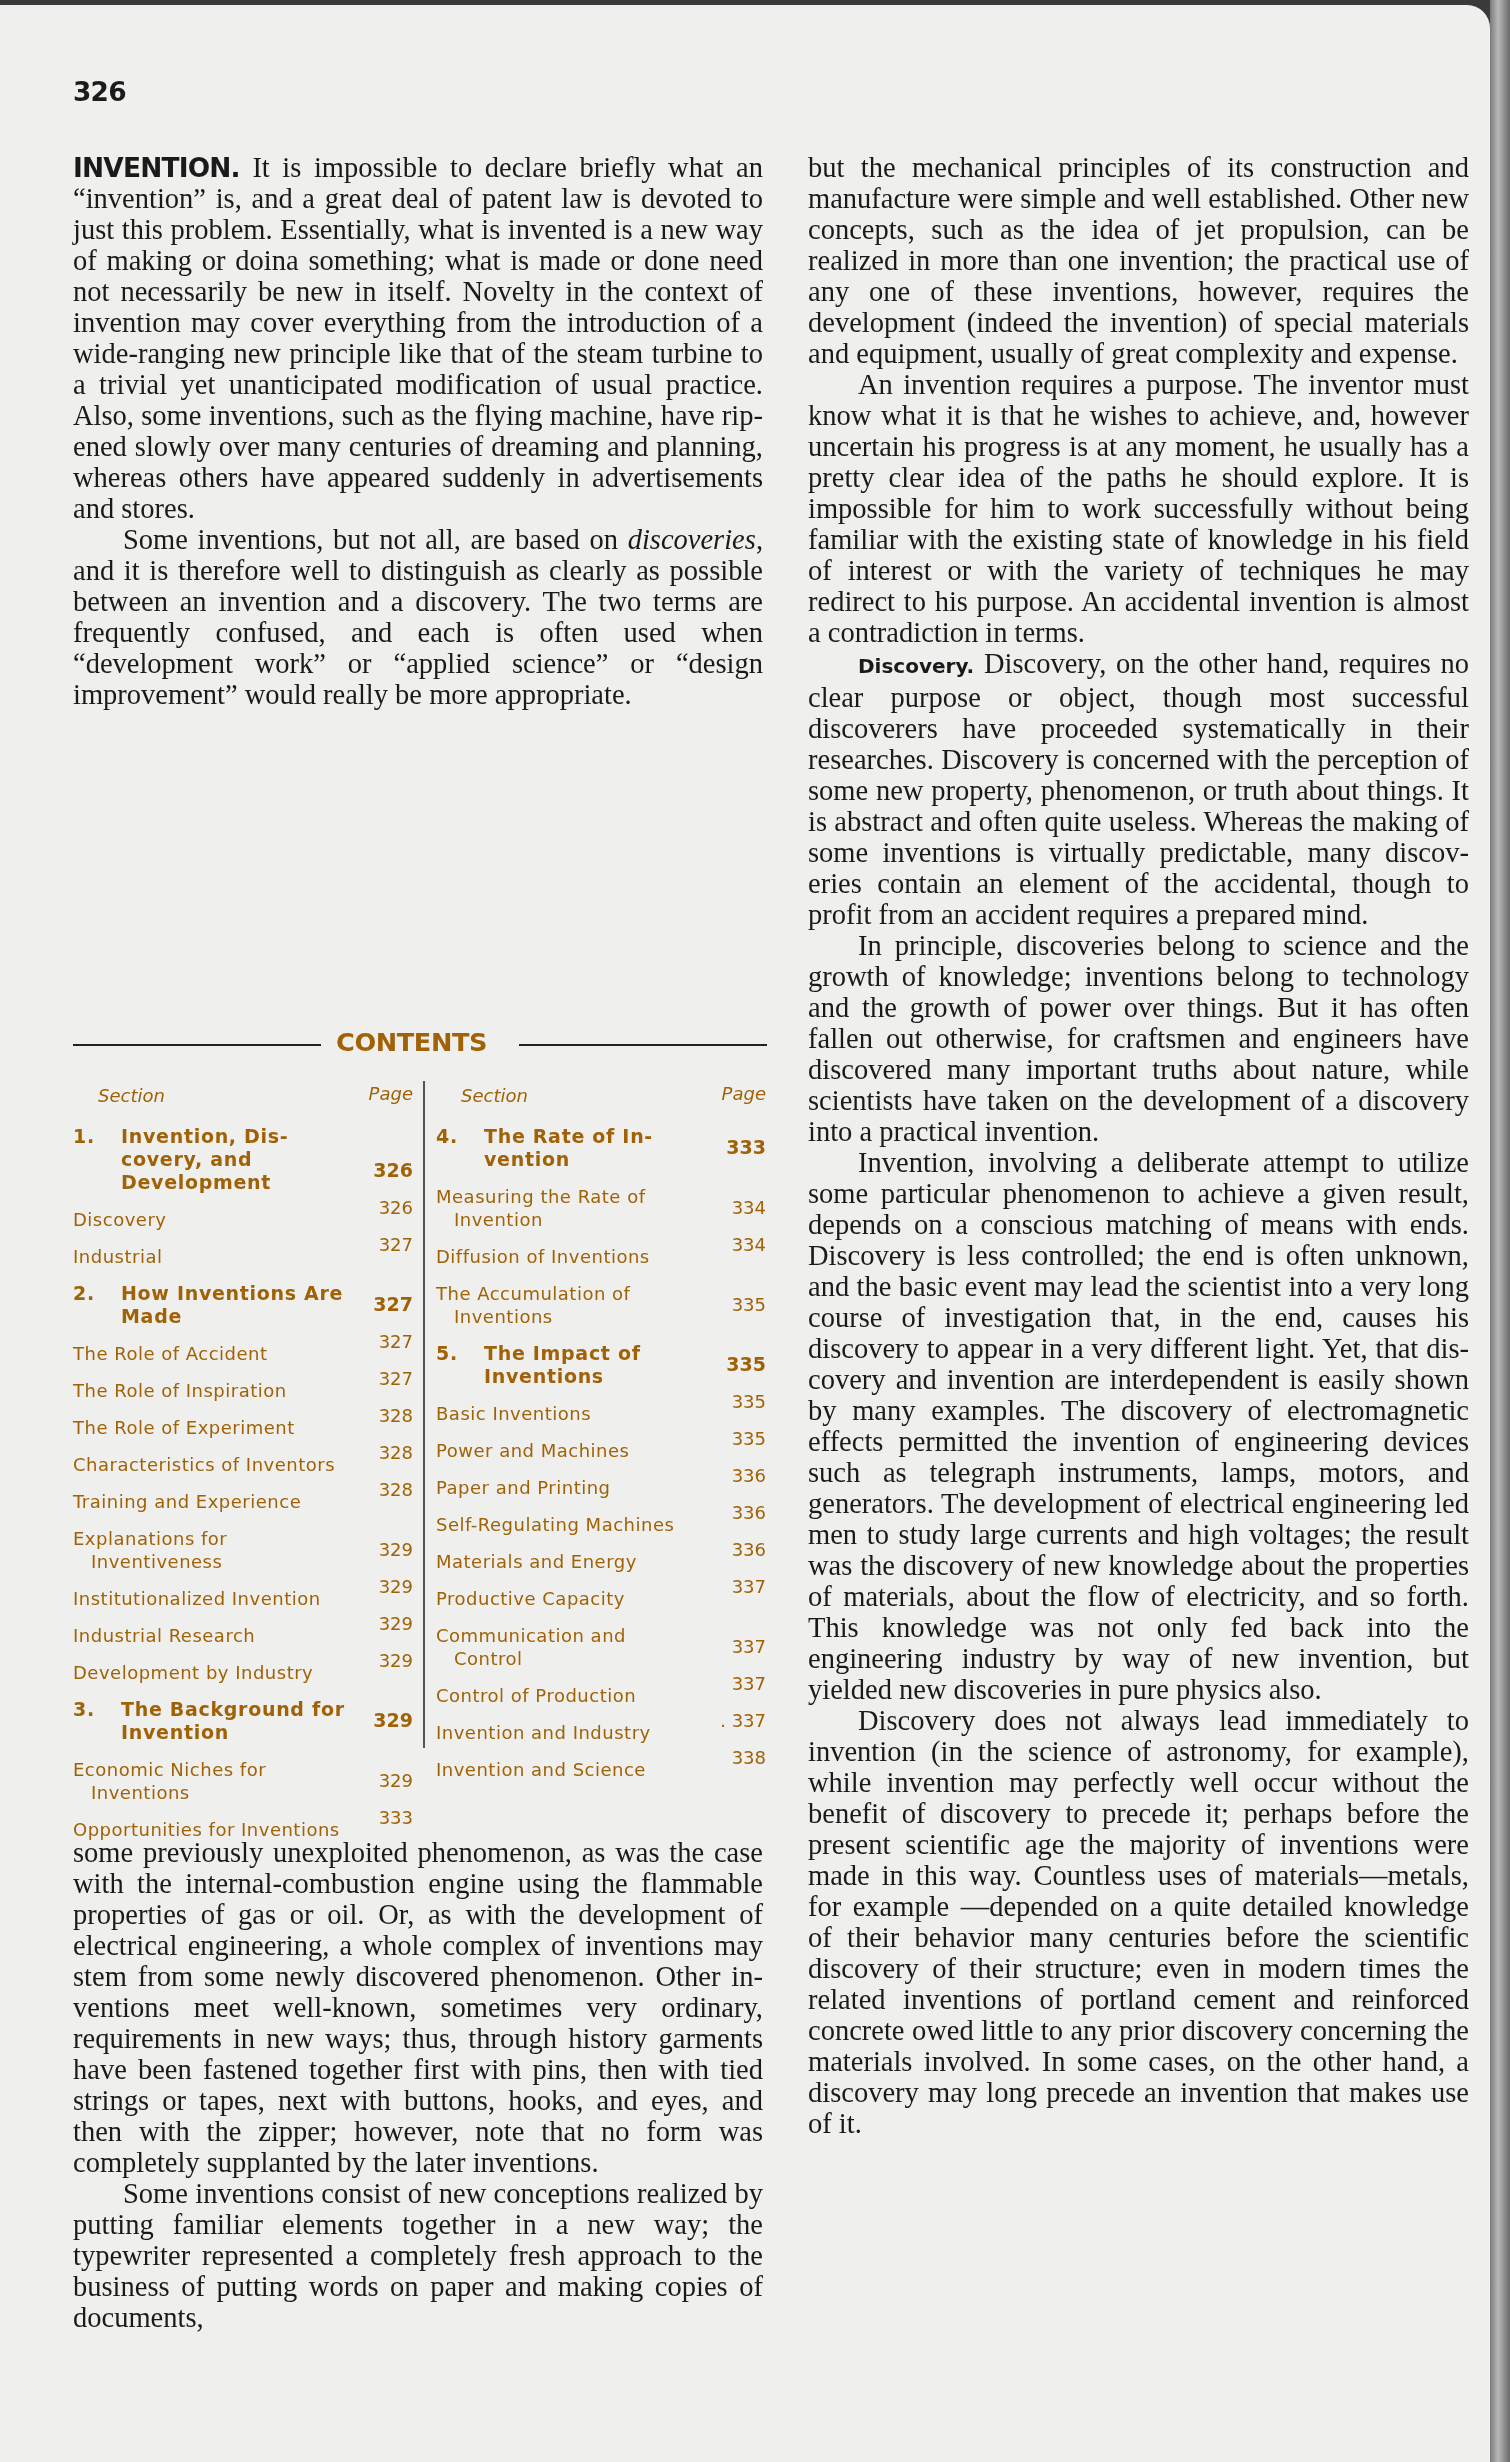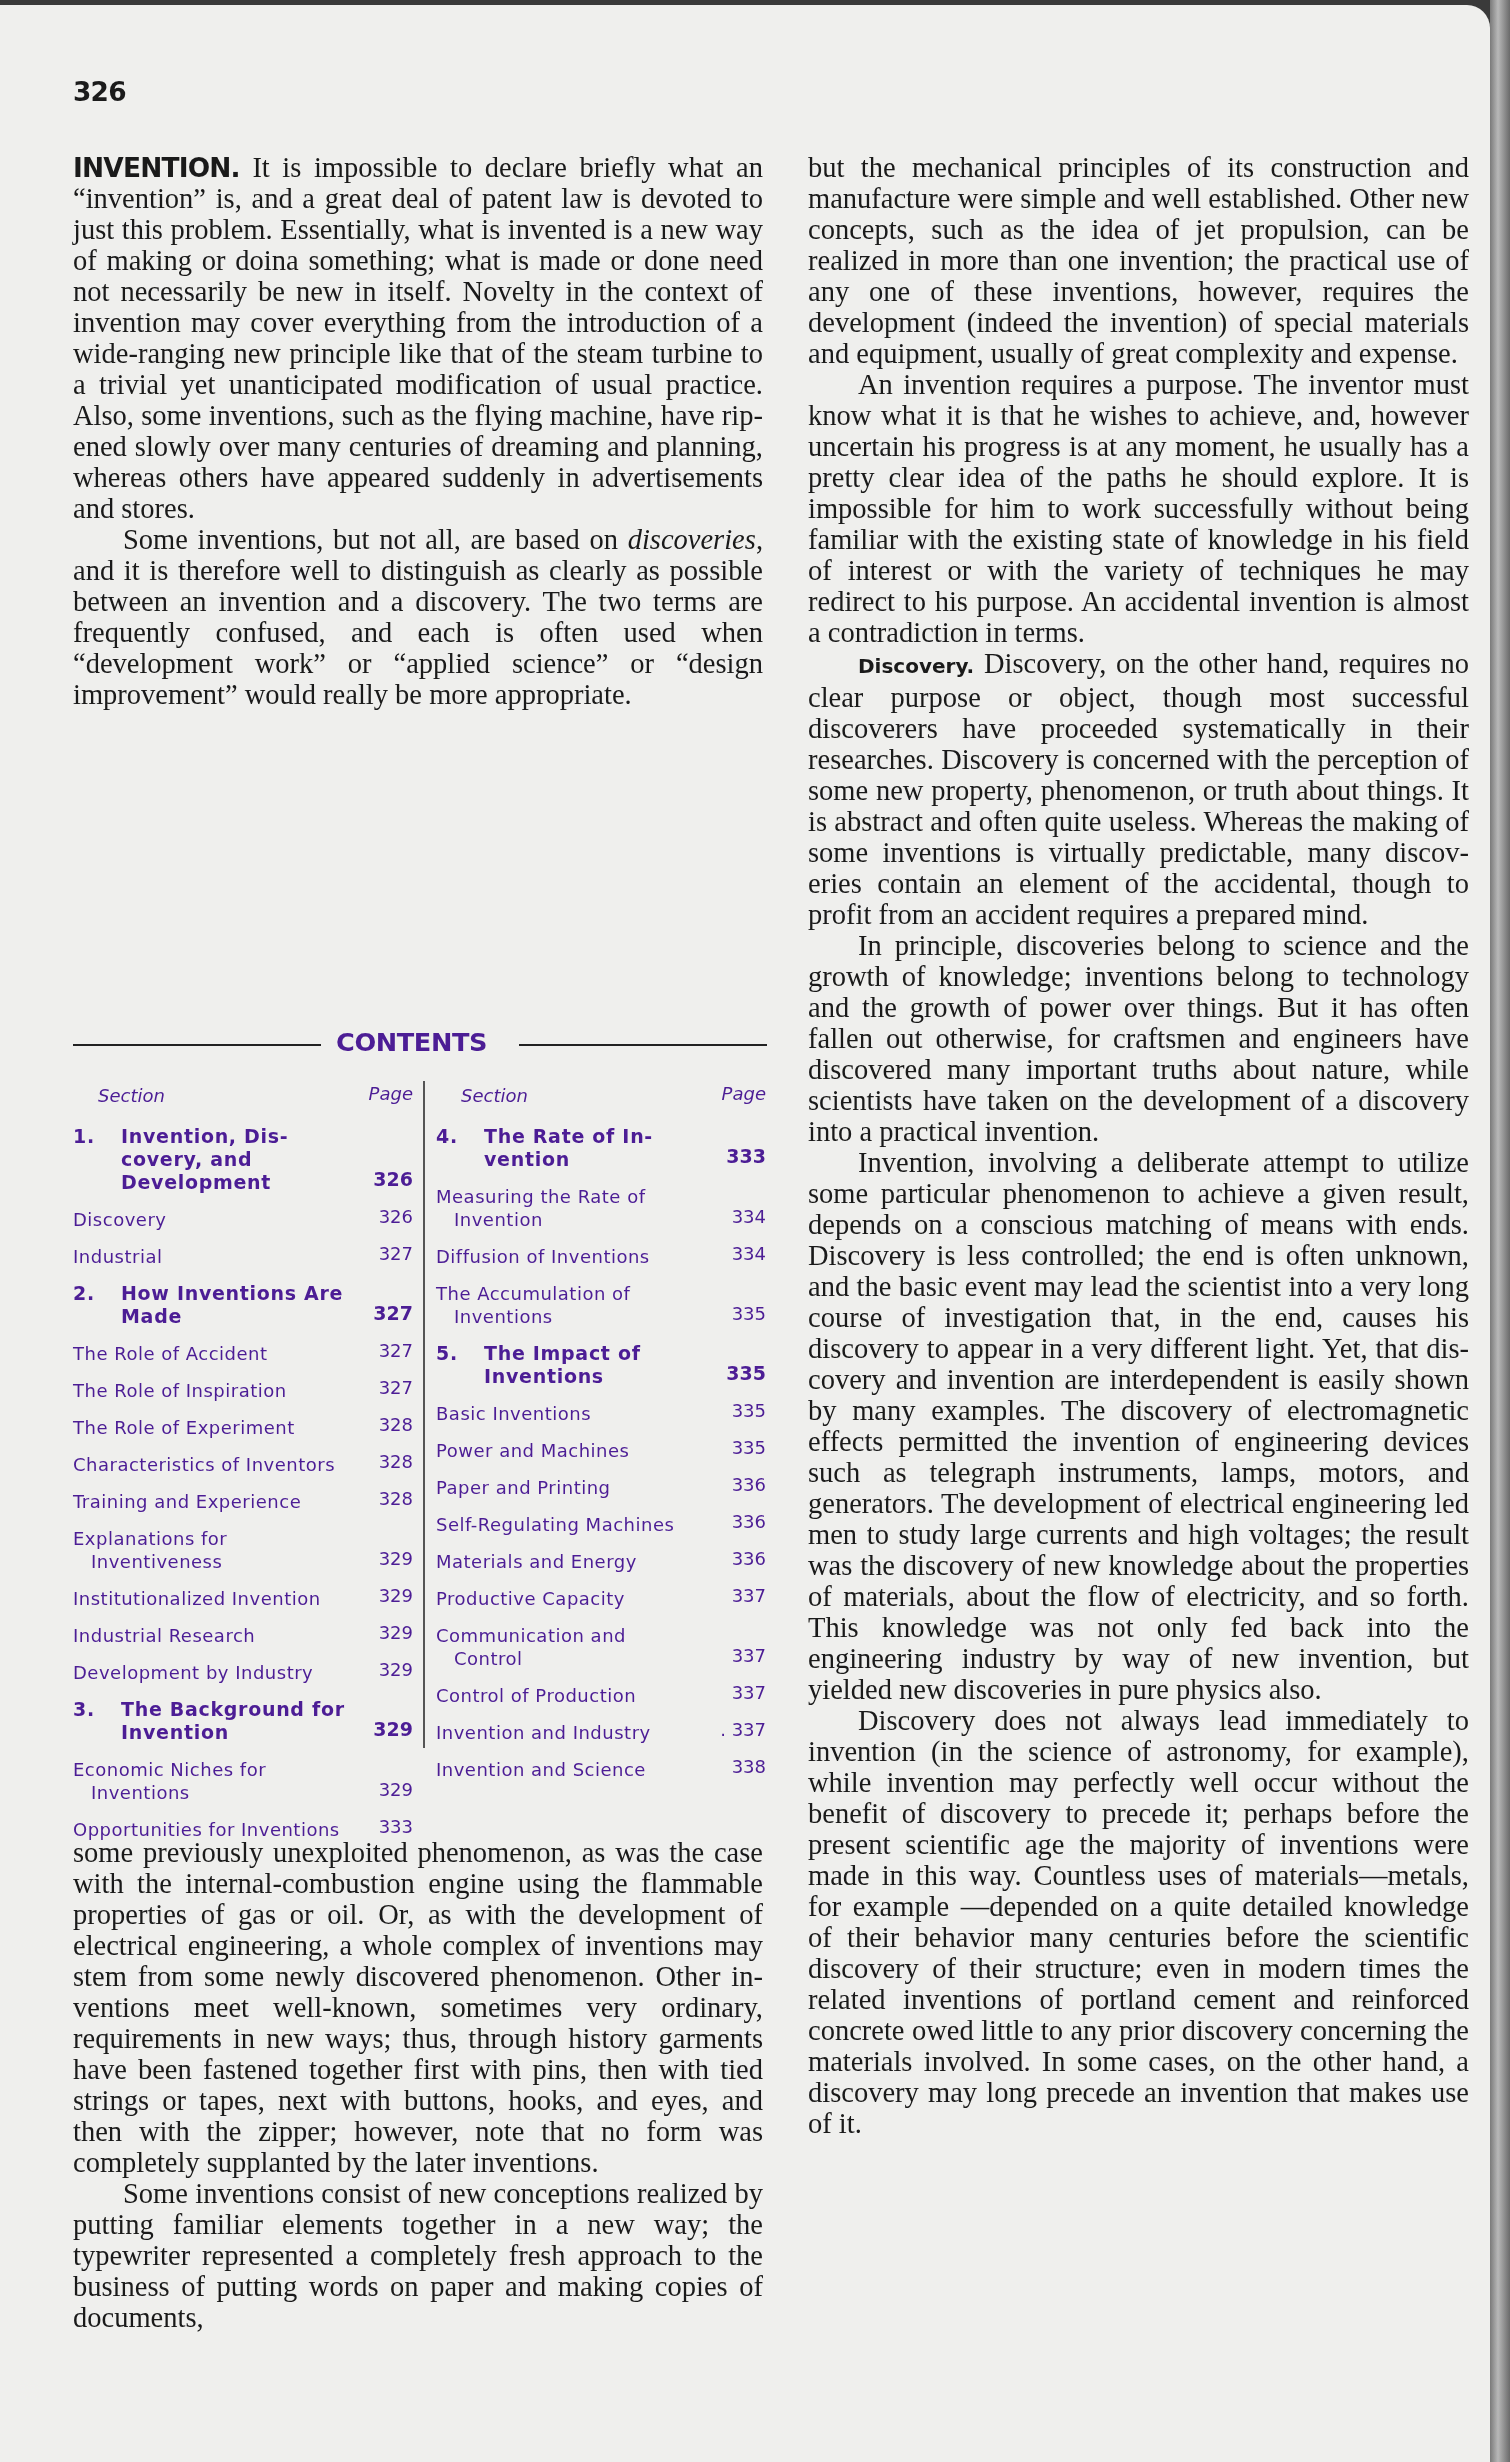--- a/index.html
+++ b/index.html
@@ -49,41 +49,41 @@
     font-family: "DejaVu Sans", "Liberation Sans", sans-serif;
     font-weight: bold; font-size: 25.6px; letter-spacing: -0.5px;
     margin: 18px 0 8.3px 0; line-height: 33px; text-align: left;
   }
   em { font-style: italic; }
 
   
   .contents {
     position: absolute; left: 73px; top: 1022px; width: 694px; height: 793px;
     font-family: "DejaVu Sans", "Liberation Sans", sans-serif;
-    color: #4c1d95;
+    color: #a16207;
   }
   .contents-title-row { position: relative; height: 36px; }
   .contents-rule { position: absolute; top: 17.3px; height: 1.7px; background: #222; }
   .contents-rule.left { left: 0; width: 248px; }
   .contents-rule.right { left: 446px; width: 248px; }
   .contents-title {
     position: absolute; left: 263px; top: 0; font-size: 25.6px; font-weight: bold; letter-spacing: -0.4px;
   }
   .toc-cols { position: absolute; top: 51px; left: 0; width: 694px; }
   .toc-col { position: absolute; top: 0; }
   .toc-col.c1 { left: 0; width: 340px; }
   .toc-col.c2 { left: 363px; width: 330px; }
   .toc-divider { position: absolute; left: 350px; top: 3.3px; width: 1.7px; height: 667px; background: #555; }
   .toc-head { position: relative; height: 33px; font-size: 18px; font-style: italic; }
   .toc-head .h-sec { position: absolute; left: 25px; top: 6.6px; }
   .toc-head .h-page { position: absolute; right: 0; top: 5px; }
   .toc-entry { position: relative; font-size: 18px; line-height: 23px; margin-top: 14px; }
   .toc-entry .label { display: block; padding-right: 66px; padding-left: 18px; text-indent: -18px; letter-spacing: 0.5px; }
   .toc-entry.major .label { font-weight: bold; font-size: 19px; padding-left: 48px; text-indent: -48px; letter-spacing: 0.7px; }
-  .toc-entry .pg { position: absolute; right: 0; bottom: 3px; }
+  .toc-entry .pg { position: absolute; right: 0; bottom: 12px; }
   .toc-entry.major .pg { font-weight: bold; font-size: 19px; }
   .toc-entry .num { display: inline-block; width: 48px; text-indent: 0; }
   .toc-link { cursor: pointer; }
 
   .col-left-bottom { position: absolute; left: 73px; top: 1832px; width: 690px; font-size: 28.5px; line-height: 31px; text-align: justify; }
   .col-left-bottom p { margin: 0; }
 </style>
 </head>
 <body>
 

